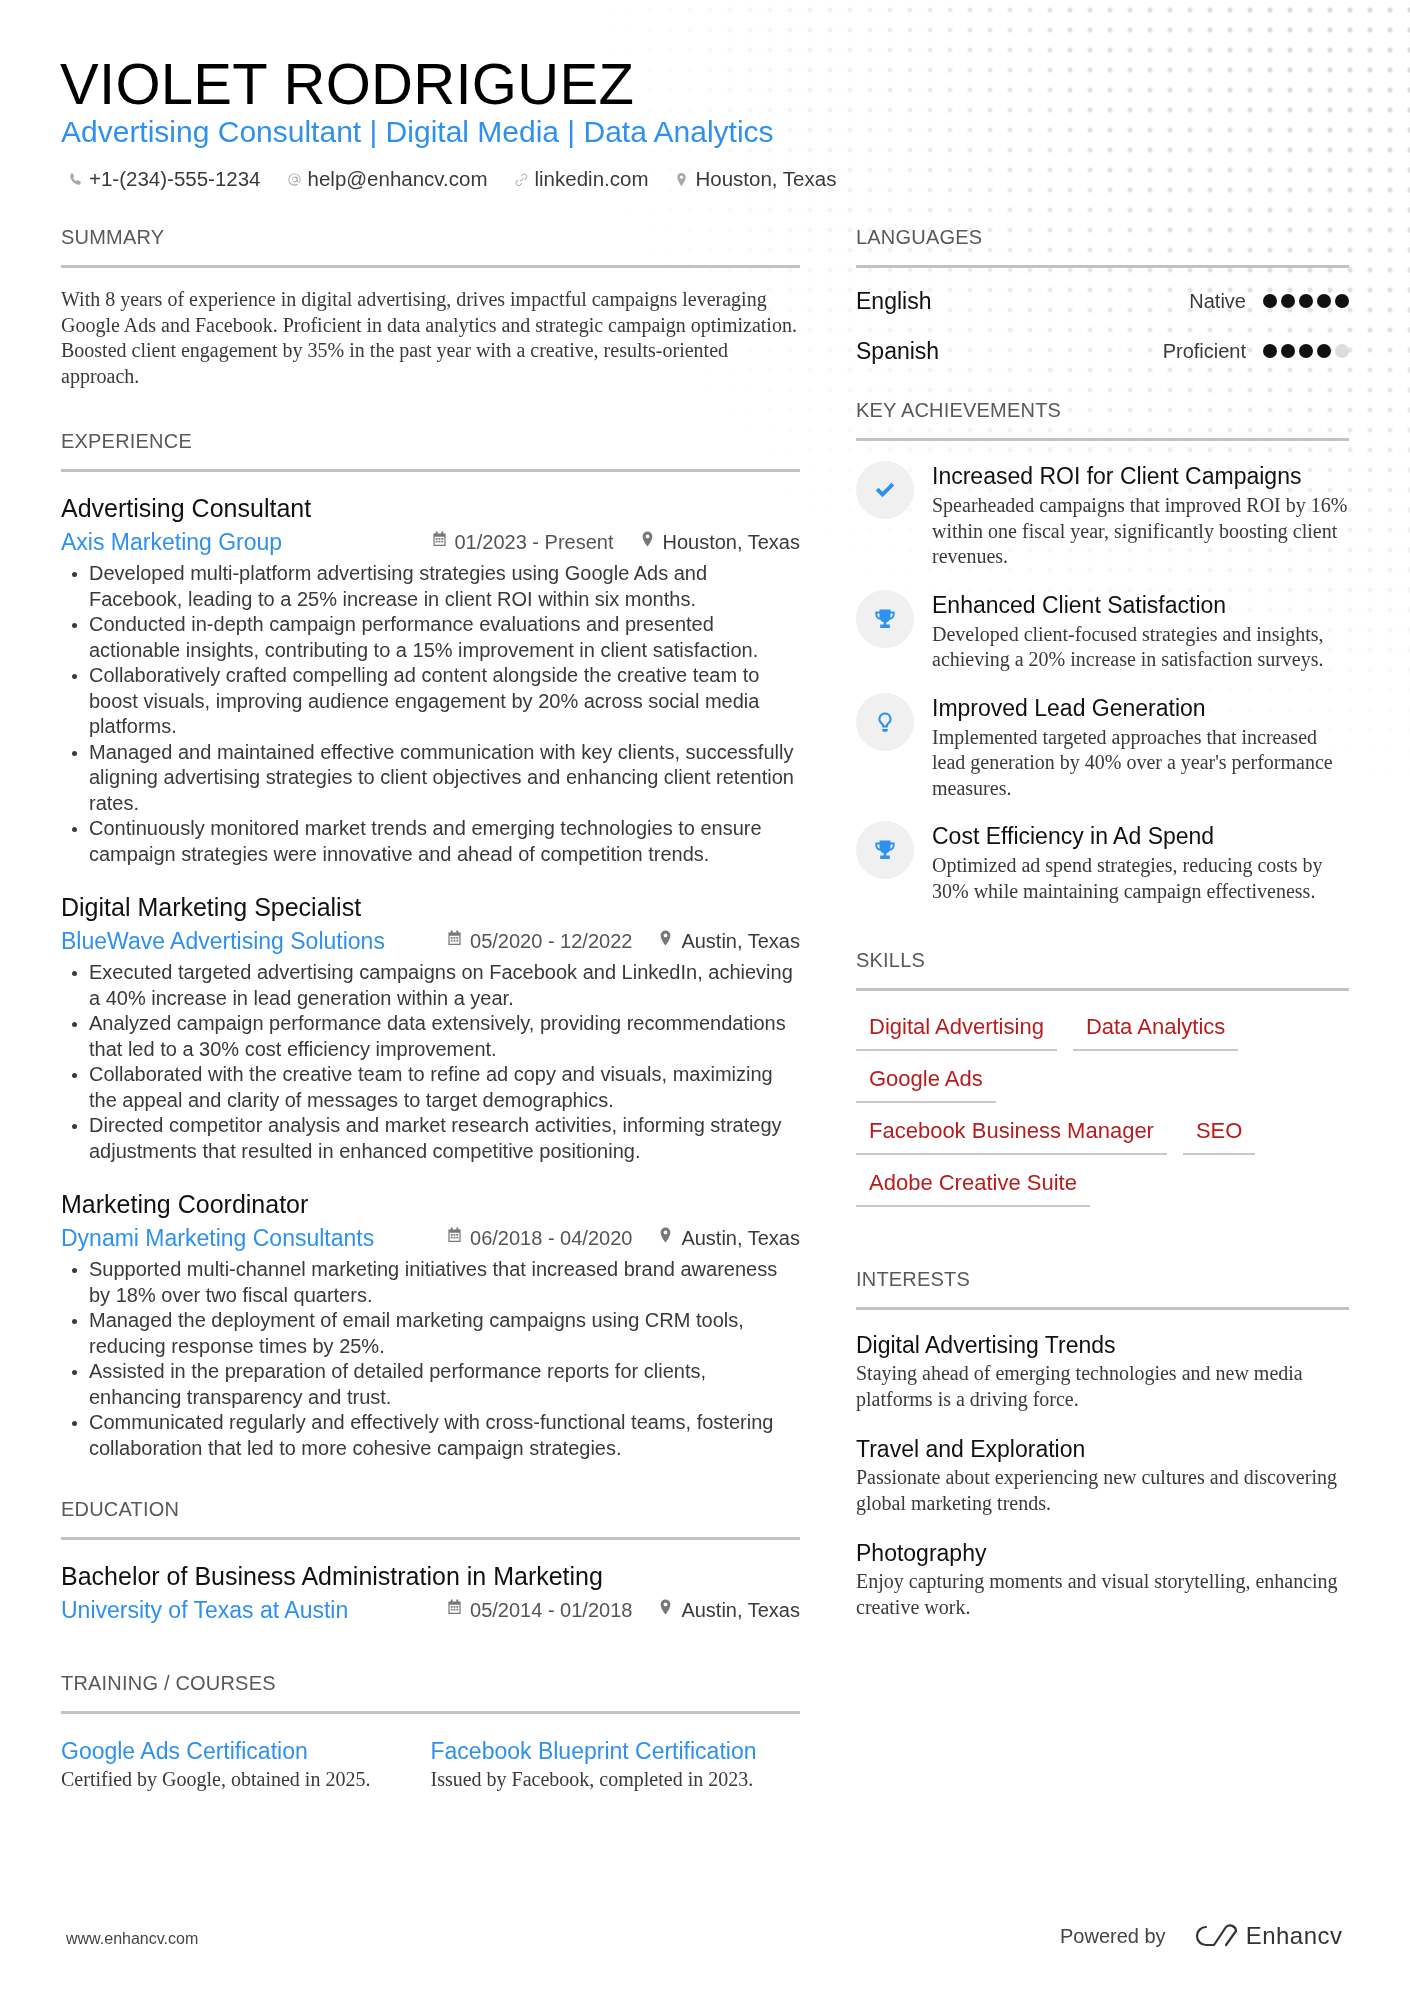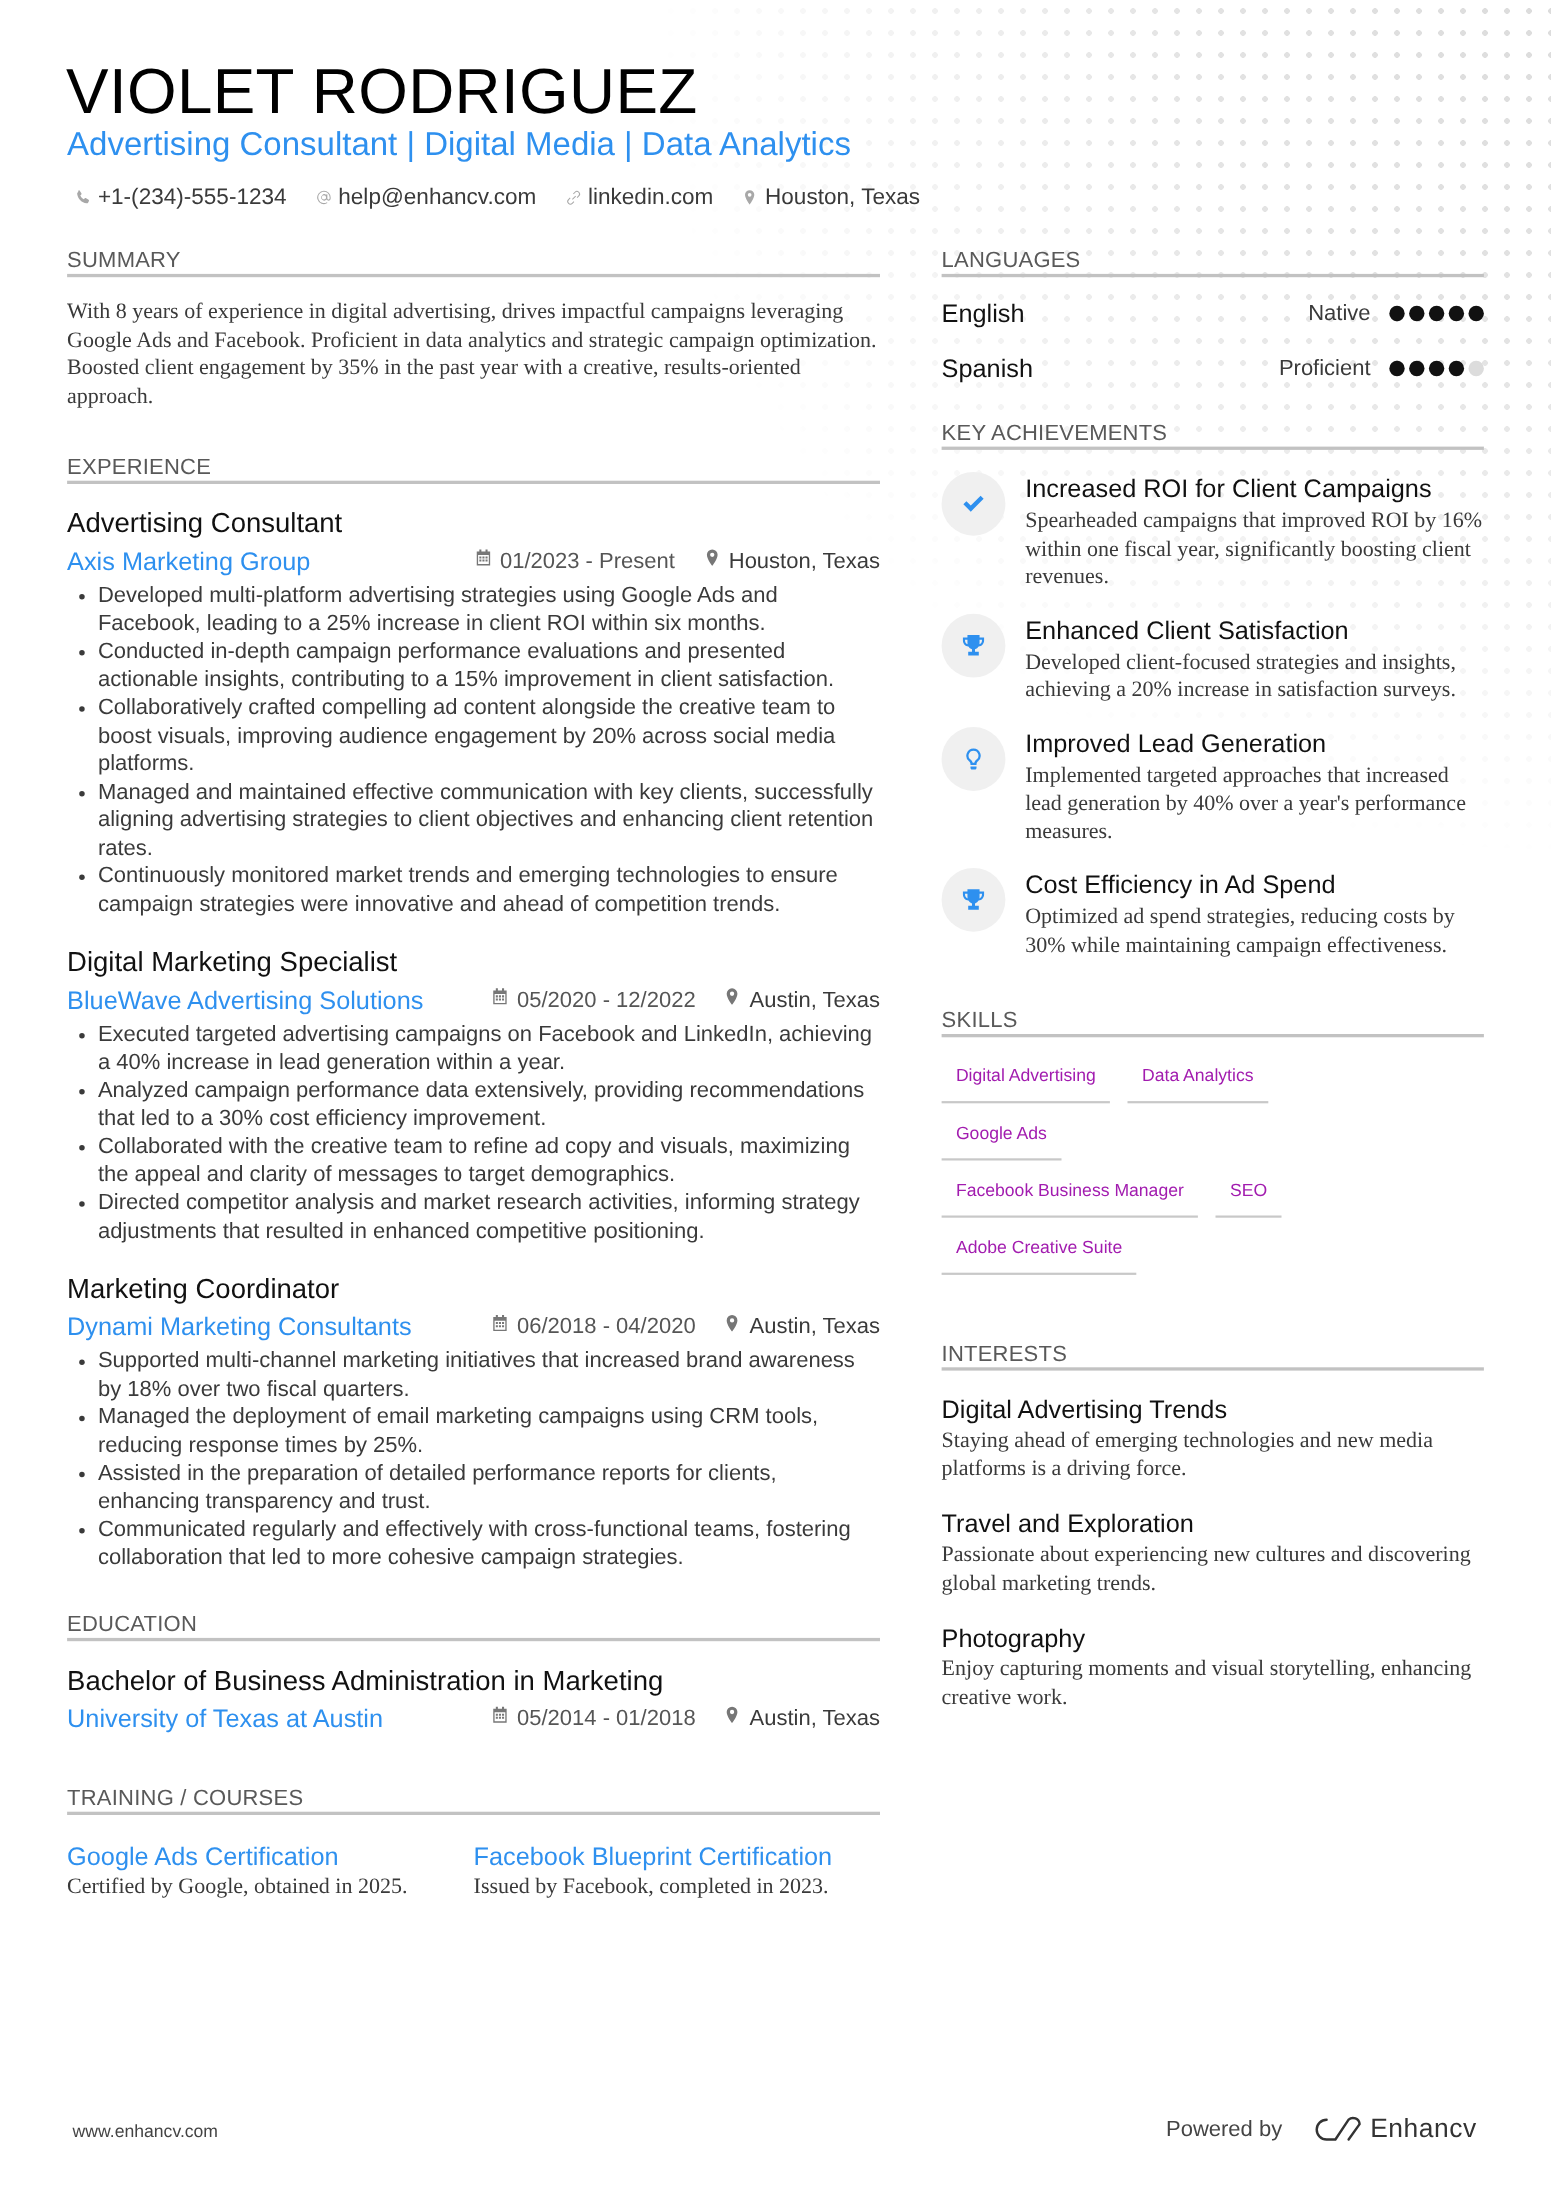--- a/index.html
+++ b/index.html
@@ -20,21 +20,21 @@
   .name { position: absolute; left: 60px; top: 52px; font-size: 58px; line-height: 64px; color: #000; font-weight: 400; letter-spacing: 0.3px; }
   .headline { position: absolute; left: 61px; top: 113px; font-size: 30px; line-height: 38px; color: #2e90ef; }
   .contacts { position: absolute; left: 68px; top: 165px; display: flex; gap: 26px; font-size: 20.5px; color: #3a3a3a; line-height: 28px; }
   .contact { display: flex; align-items: center; gap: 6px; }
   .contact svg { width: 15px; height: 15px; fill: #a8a8a8; }
 
   
   .col-left { position: absolute; left: 61px; top: 225px; width: 739px; }
   .col-right { position: absolute; left: 856px; top: 225px; width: 493px; }
 
-  .sec-title { font-size: 20px; color: #595959; text-transform: uppercase; letter-spacing: 0.2px; line-height: 24px; padding-bottom: 0; border-bottom: 3px solid #c2c2c2; }
+  .sec-title { font-size: 20px; color: #595959; text-transform: uppercase; letter-spacing: 0.2px; line-height: 24px; padding-bottom: 16px; border-bottom: 3px solid #c2c2c2; }
 
   .body-text { font-size: 20px; line-height: 25.5px; color: #3a3a3a; font-family: Liberation Serif, serif; }
 
   .summary-text { margin-top: 19px; }
 
   .exp-section { margin-top: 40px; }
   .job { margin-top: 20px; }
   .job + .job { margin-top: 24px; }
   .job-title { font-size: 25px; line-height: 32px; color: #111; }
   .job-meta { display: flex; align-items: center; justify-content: space-between; margin-top: 3px; height: 30px; }
@@ -71,21 +71,21 @@
   .ach { display: flex; margin-top: 20px; }
   .ach:first-of-type { margin-top: 18px; }
   .ach-icon { width: 58px; height: 58px; border-radius: 50%; background: #f0f0f0; flex: 0 0 58px; display: flex; align-items: center; justify-content: center; margin-left: 0px; margin-top: 0px; }
   .ach-icon svg { width: 22px; height: 22px; fill: #2e90ef; }
   .ach-body { margin-left: 18px; width: 417px; }
   .ach-title { font-size: 23px; line-height: 30px; color: #111; }
   .ach-desc { margin-top: 2px; }
 
   .skills-section { margin-top: 44px; }
   .skills { display: flex; flex-wrap: wrap; column-gap: 16px; row-gap: 10px; margin-top: 18px; width: 493px; }
-  .skill { font-size: 16px; line-height: 28px; color: #a21caf; padding: 4px 13px 8px 13px; border-bottom: 2px solid #c8c8c8; }
+  .skill { font-size: 22px; line-height: 28px; color: #b91c1c; padding: 4px 13px 8px 13px; border-bottom: 2px solid #c8c8c8; }
 
   .int-section { margin-top: 60px; }
   .interest { margin-top: 20px; }
   .interest + .interest { margin-top: 22px; }
   .int-title { font-size: 23px; line-height: 30px; color: #111; }
   .int-desc { margin-top: 1px; }
 
   
   .footer-left { position: absolute; left: 66px; top: 1930px; font-size: 16px; color: #444; }
   .footer-right { position: absolute; left: 1060px; top: 1922px; display: flex; align-items: center; gap: 26px; }

